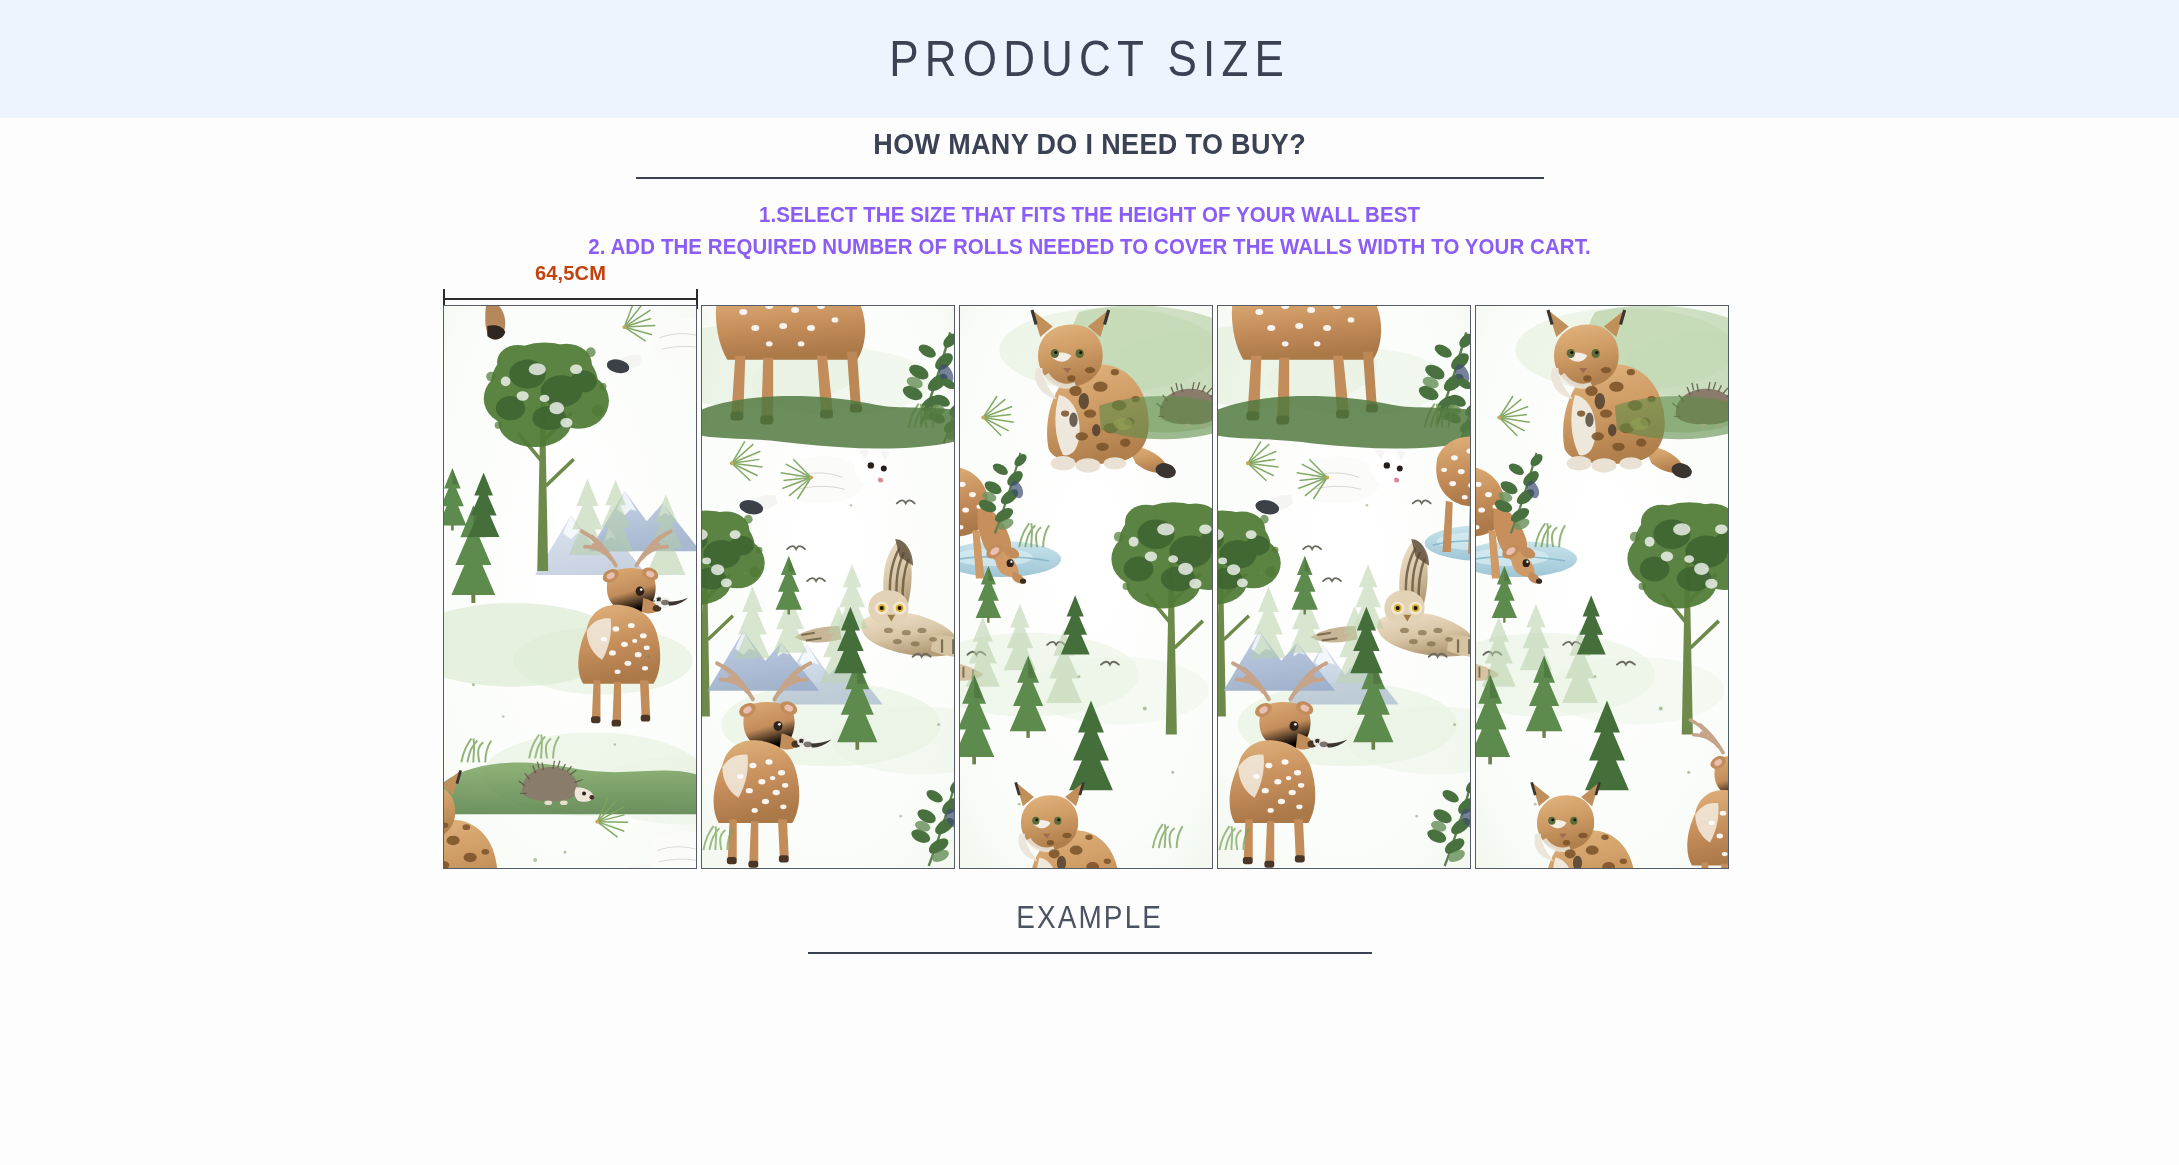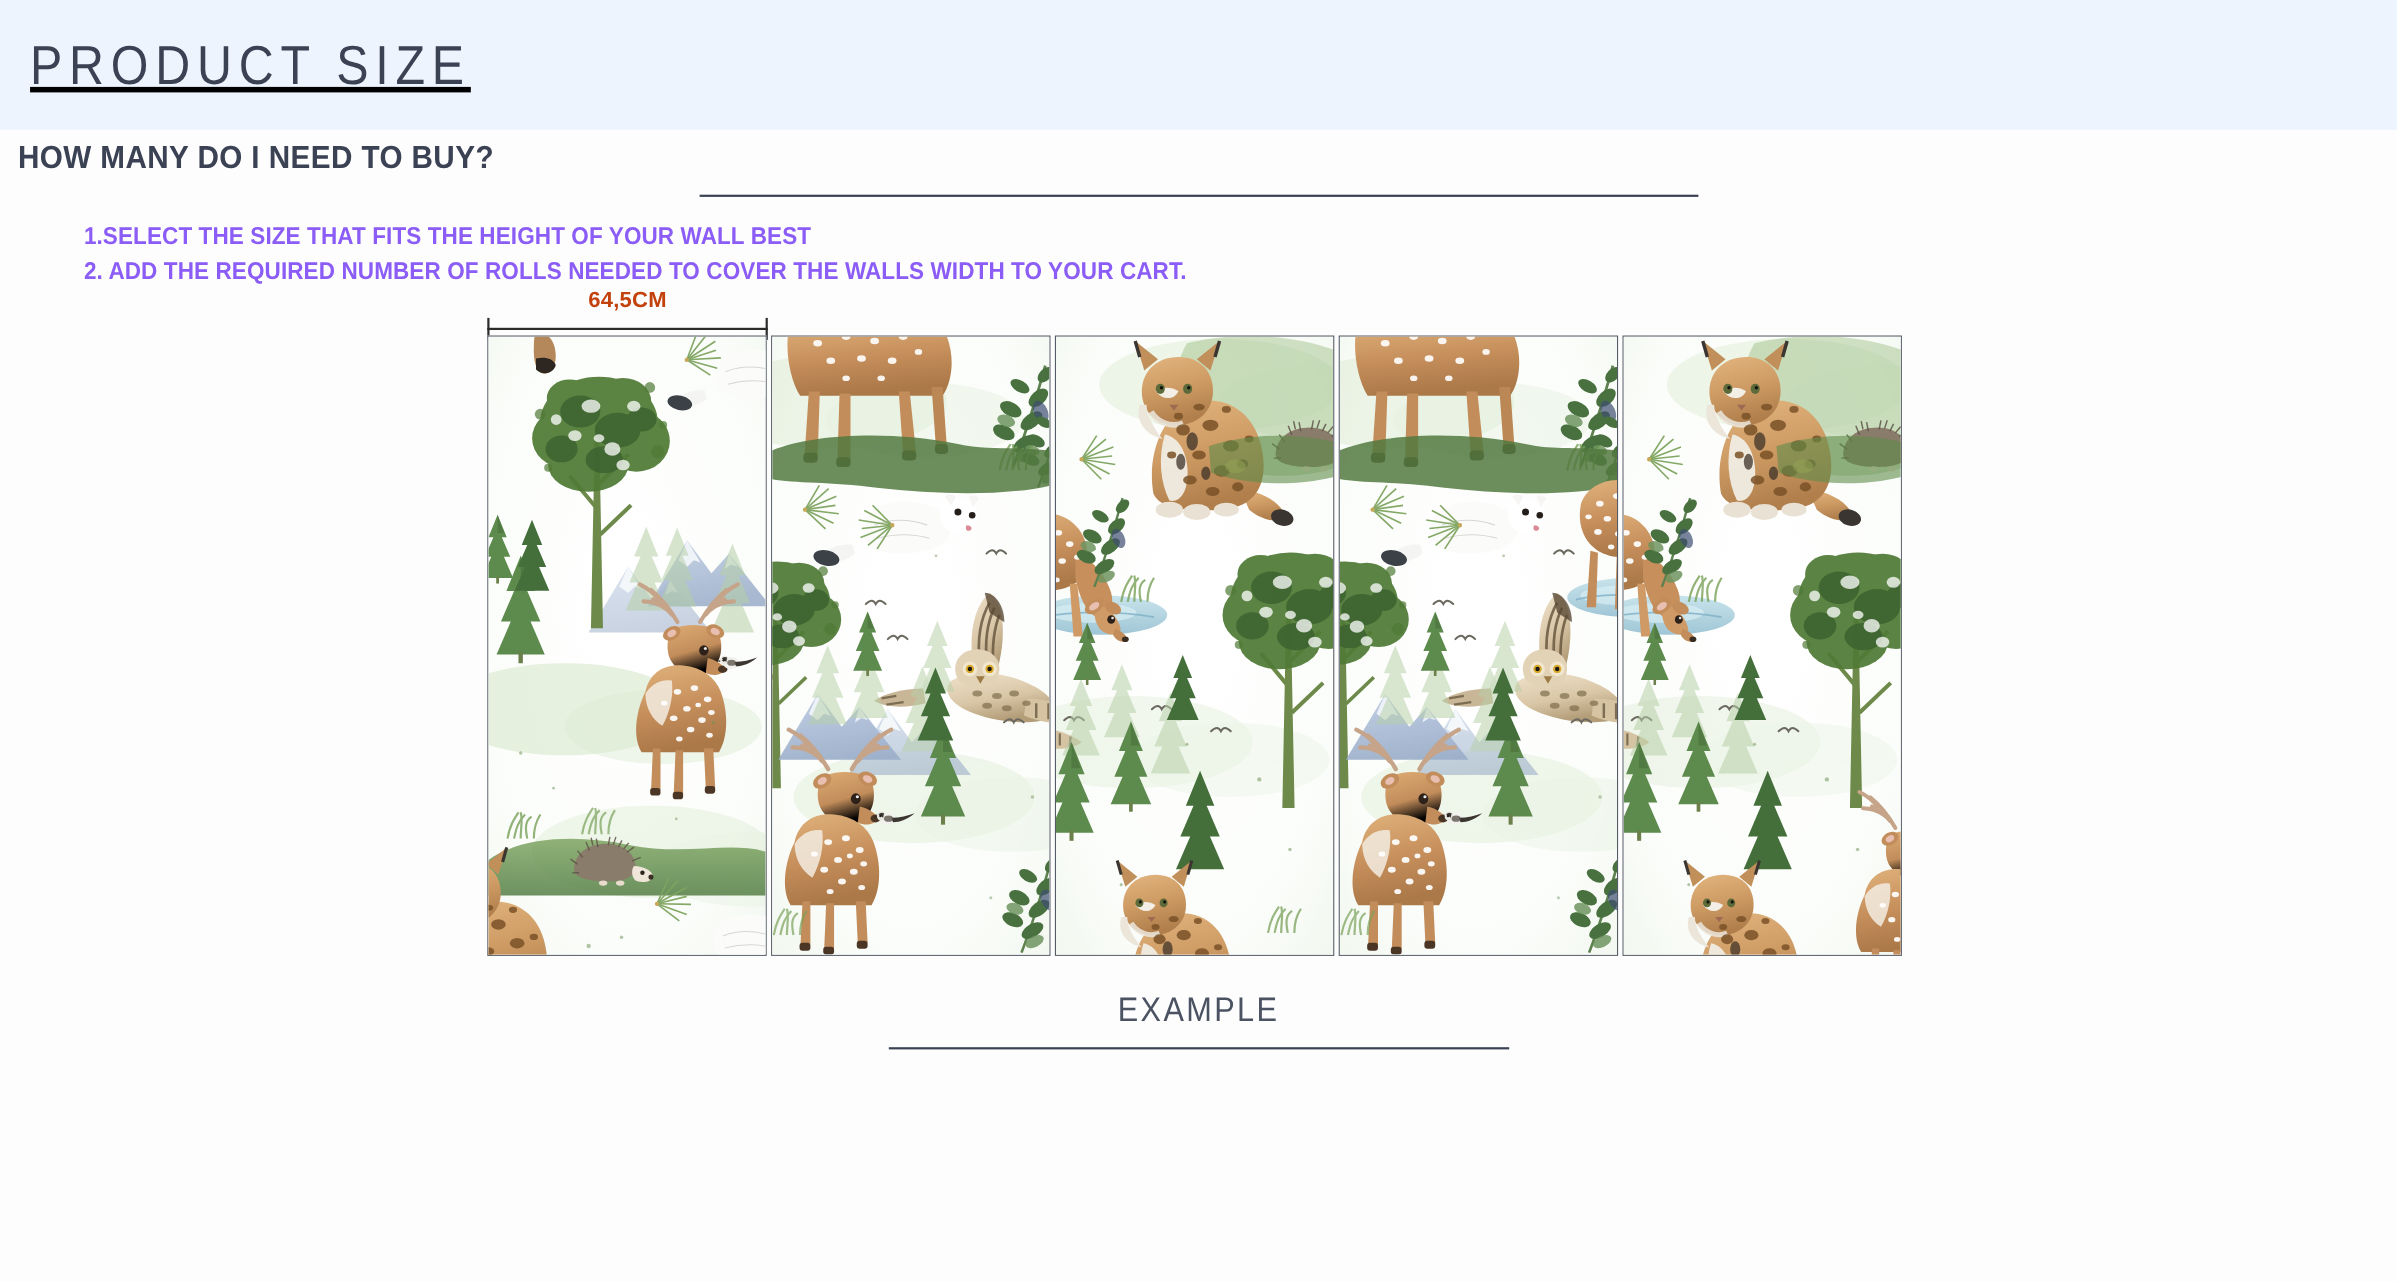--- a/index.html
+++ b/index.html
@@ -20,36 +20,37 @@
 
   
   .header-band {
     position: absolute;
     left: 0; top: 0;
     width: 2179px;
     height: 118px;
     background: #edf4fd;
     display: flex;
     align-items: center;
-    text-decoration: underline;
+    justify-content: center;
   }
   .page-title {
     font-size: 50px;
     letter-spacing: 7px;
     font-weight: 300;
     color: #3b4254;
     font-family: "Liberation Sans", sans-serif;
     transform: scaleX(0.88);
   }
 
   
   .instructions {
     position: absolute;
     left: 0; top: 128px;
     width: 2179px;
+    text-align: center;
   }
   .subhead {
     font-size: 29px;
     font-weight: 600;
     color: #3b4254;
     letter-spacing: 0.4px;
     transform: scaleX(0.93);
     display: inline-block;
   }
   .rule {

